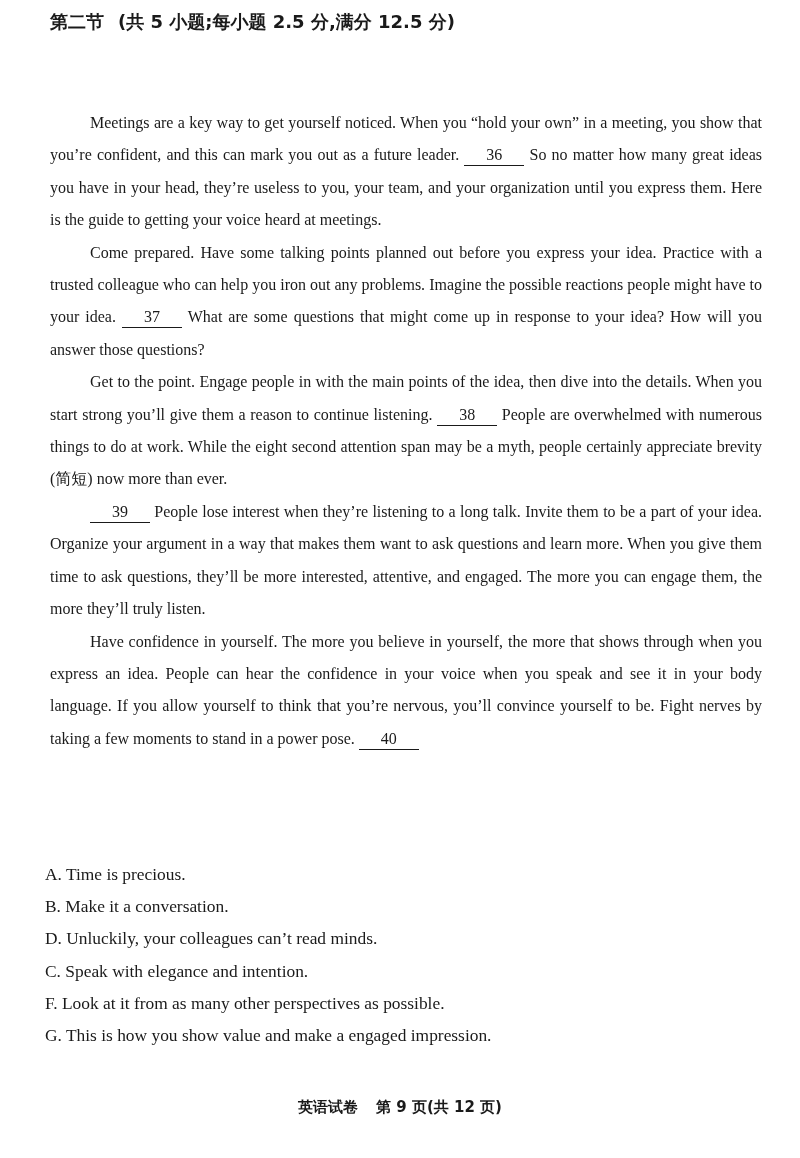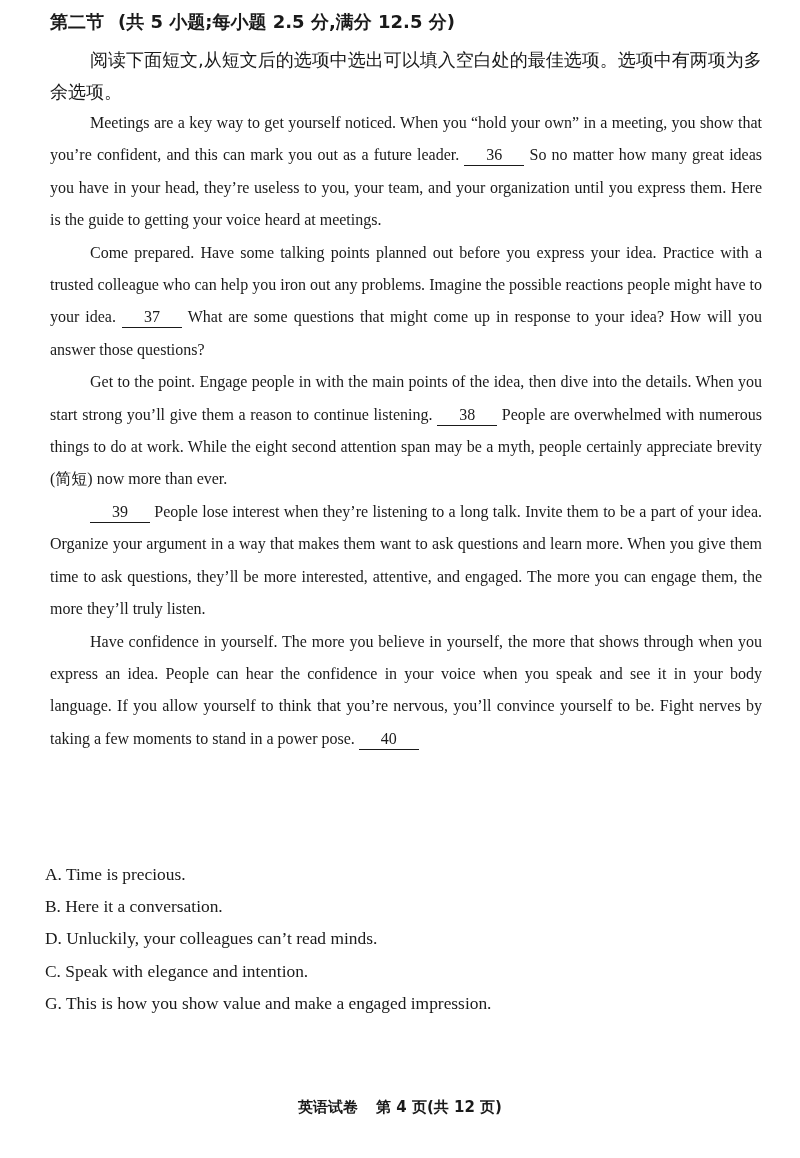--- a/index.html
+++ b/index.html
@@ -24,35 +24,35 @@
 </style>
 </head>
 <body>
 
 <div class="page">
 
   <div class="section-title">
     <span>第二节</span><span class="gap"></span><span>(共 5 小题;每小题 2.5 分,满分 12.5 分)</span>
   </div>
 
-  <div class="instr">阅读下面短文,从短文后的选项中选出可以填入空白处的最佳选项。选项中有两项为多余选项。</div>
 
   <div class="passage">
     <p class="para"><span>Meetings are a key way to get yourself noticed. When you “hold your own” in a meeting, you show that you’re confident, and this can mark you out as a future leader. </span><span class="blank">36</span><span> So no matter how many great ideas you have in your head, they’re useless to you, your team, and your organization until you express them. Here is the guide to getting your voice heard at meetings.</span></p>
     <p class="para"><span>Come prepared. Have some talking points planned out before you express your idea. Practice with a trusted colleague who can help you iron out any problems. Imagine the possible reactions people might have to your idea. </span><span class="blank">37</span><span> What are some questions that might come up in response to your idea? How will you answer those questions?</span></p>
     <p class="para"><span>Get to the point. Engage people in with the main points of the idea, then dive into the details. When you start strong you’ll give them a reason to continue listening. </span><span class="blank">38</span><span> People are overwhelmed with numerous things to do at work. While the eight second attention span may be a myth, people certainly appreciate brevity (简短) now more than ever.</span></p>
     <p class="para"><span class="blank">39</span><span> People lose interest when they’re listening to a long talk. Invite them to be a part of your idea. Organize your argument in a way that makes them want to ask questions and learn more. When you give them time to ask questions, they’ll be more interested, attentive, and engaged. The more you can engage them, the more they’ll truly listen.</span></p>
     <p class="para"><span>Have confidence in yourself. The more you believe in yourself, the more that shows through when you express an idea. People can hear the confidence in your voice when you speak and see it in your body language. If you allow yourself to think that you’re nervous, you’ll convince yourself to be. Fight nerves by taking a few moments to stand in a power pose. </span><span class="blank">40</span></p>
   </div>
 
   <div class="options">
     <div class="option"><span class="letter">A.</span><span> Time is precious.</span></div>
-    <div class="option"><span class="letter">B.</span><span> Here it a conversation.</span></div>
+    <div class="option"><span class="letter">B.</span><span> Make it a conversation.</span></div>
     <div class="option"><span class="letter">D.</span><span> Unluckily, your colleagues can’t read minds.</span></div>
     <div class="option"><span class="letter">C.</span><span> Speak with elegance and intention.</span></div>
+    <div class="option"><span class="letter">F.</span><span> Look at it from as many other perspectives as possible.</span></div>
     <div class="option"><span class="letter">G.</span><span> This is how you show value and make a engaged impression.</span></div>
   </div>
 
   <div class="footer">
-    <span>英语试卷</span><span class="gap"></span><span>第 4 页(共 12 页)</span>
+    <span>英语试卷</span><span class="gap"></span><span>第 9 页(共 12 页)</span>
   </div>
 
 </div>
 
 </body></html>

